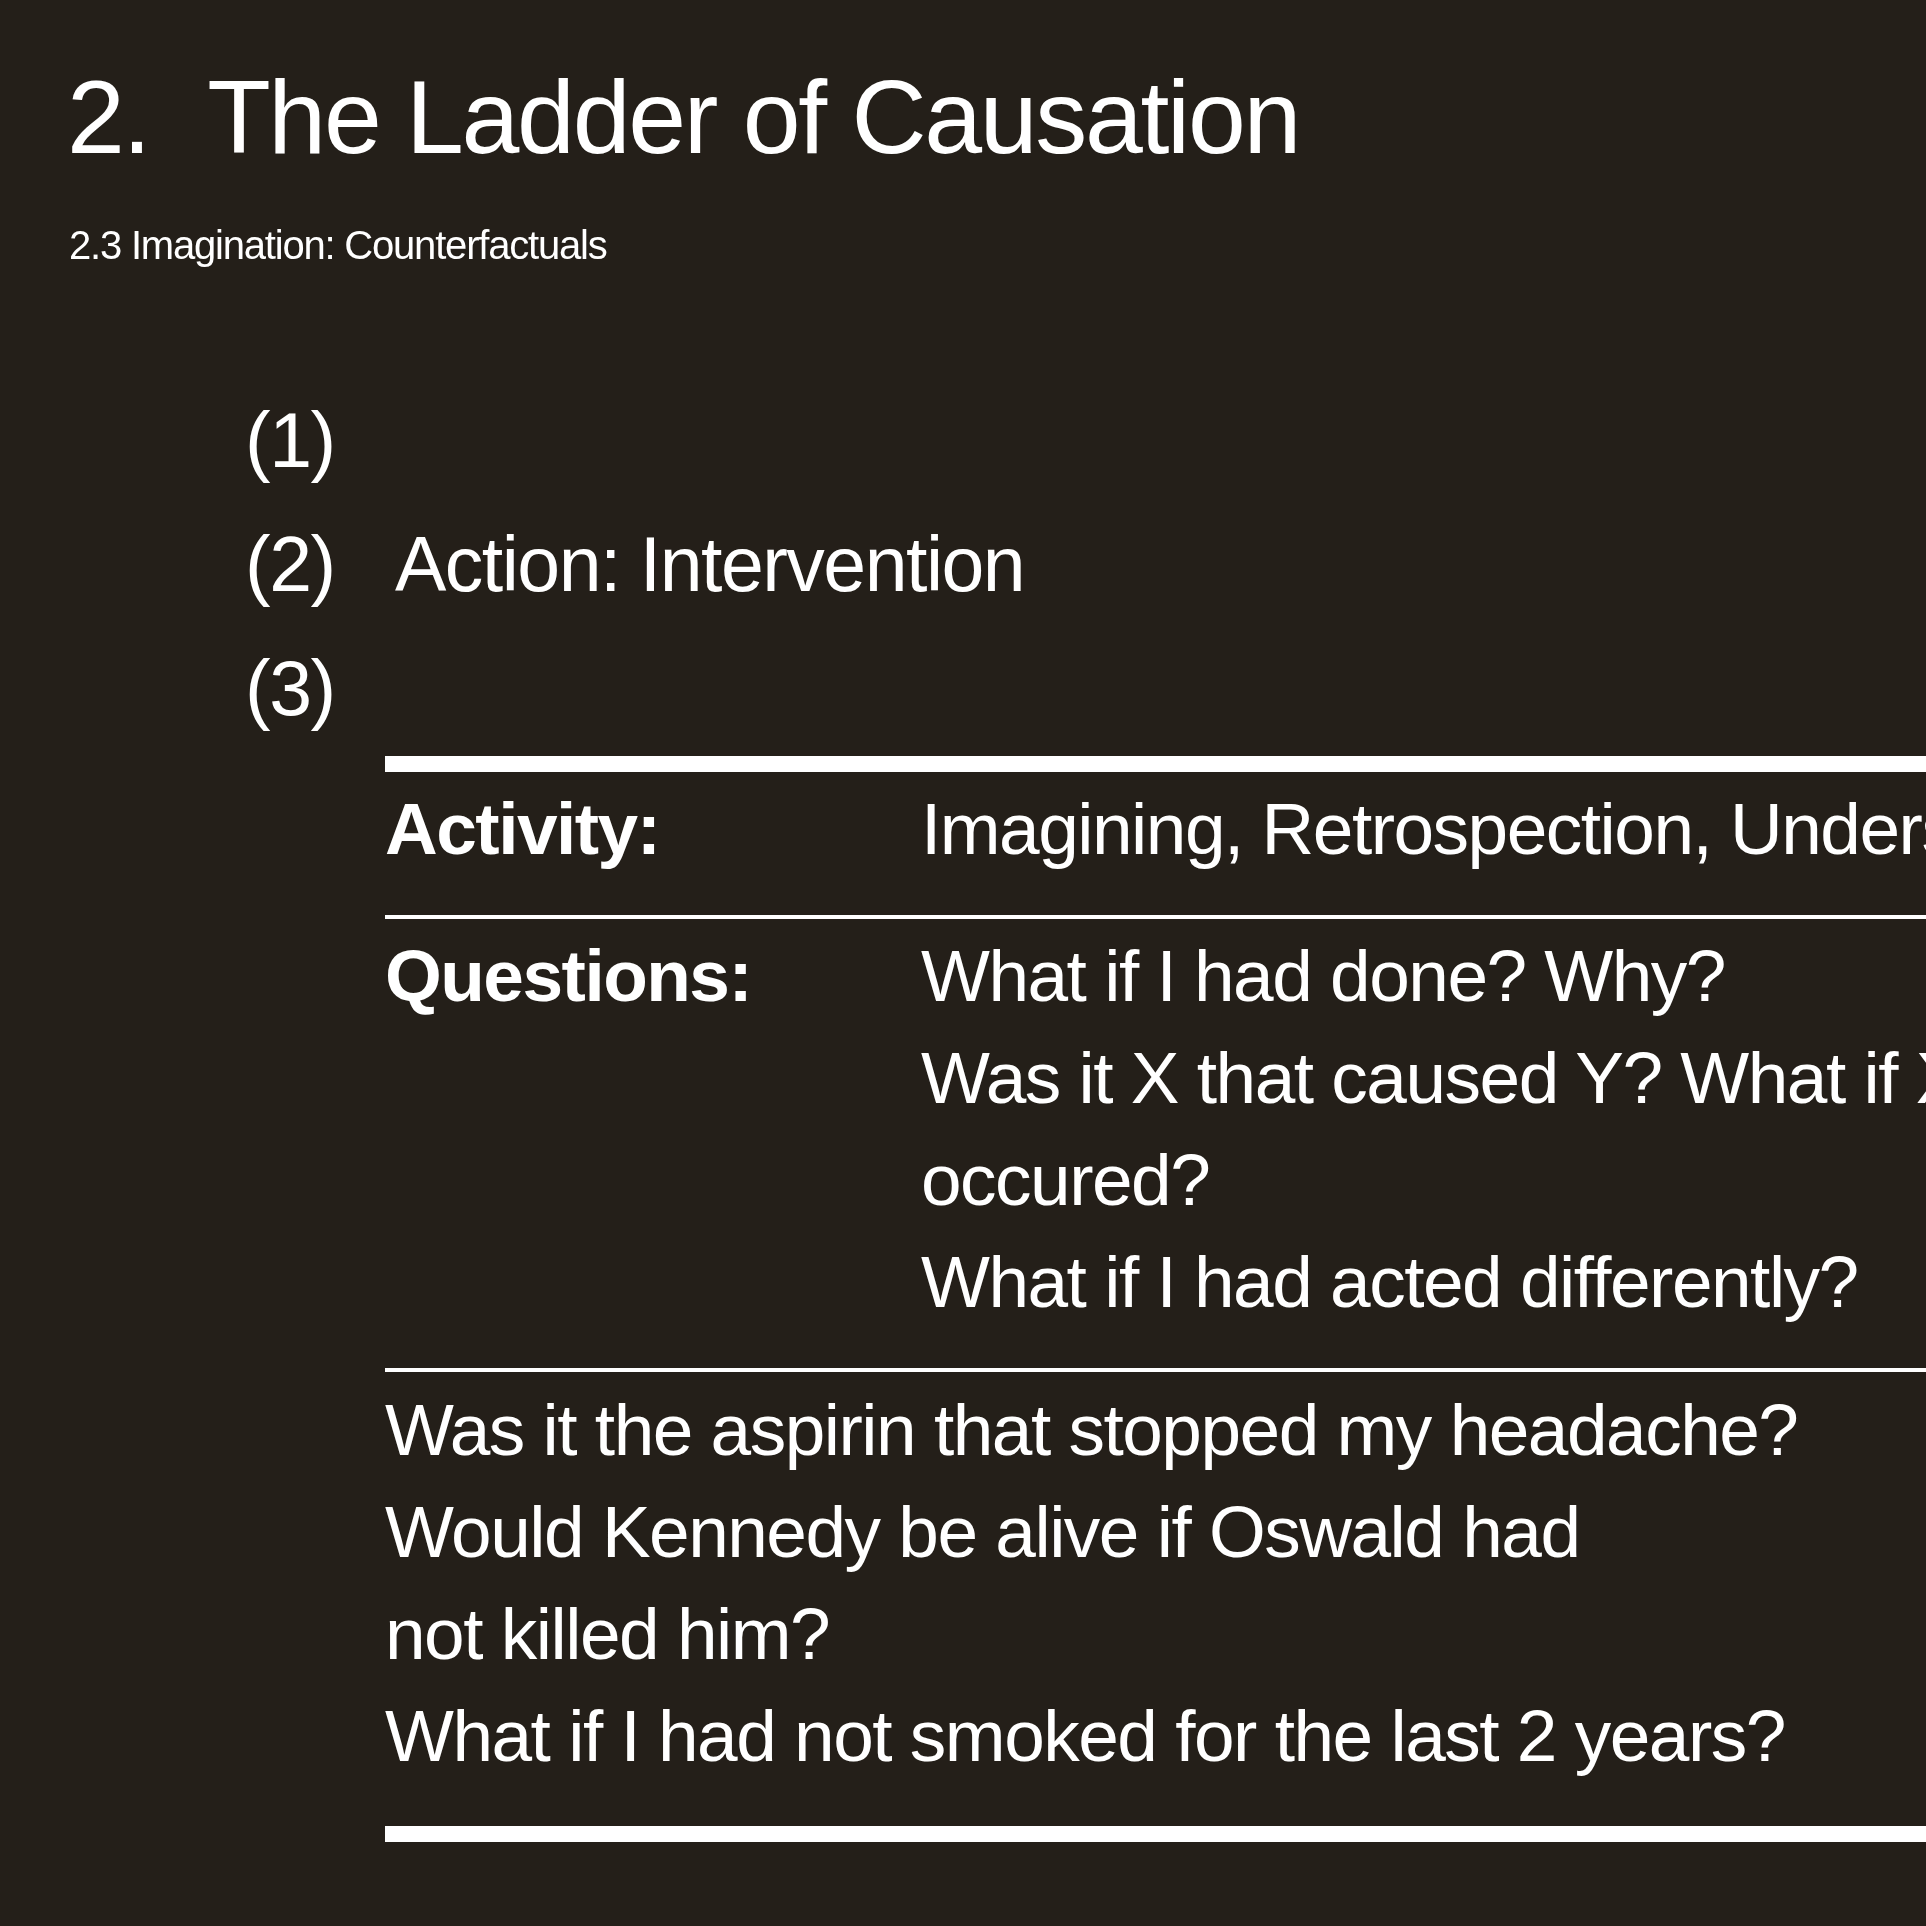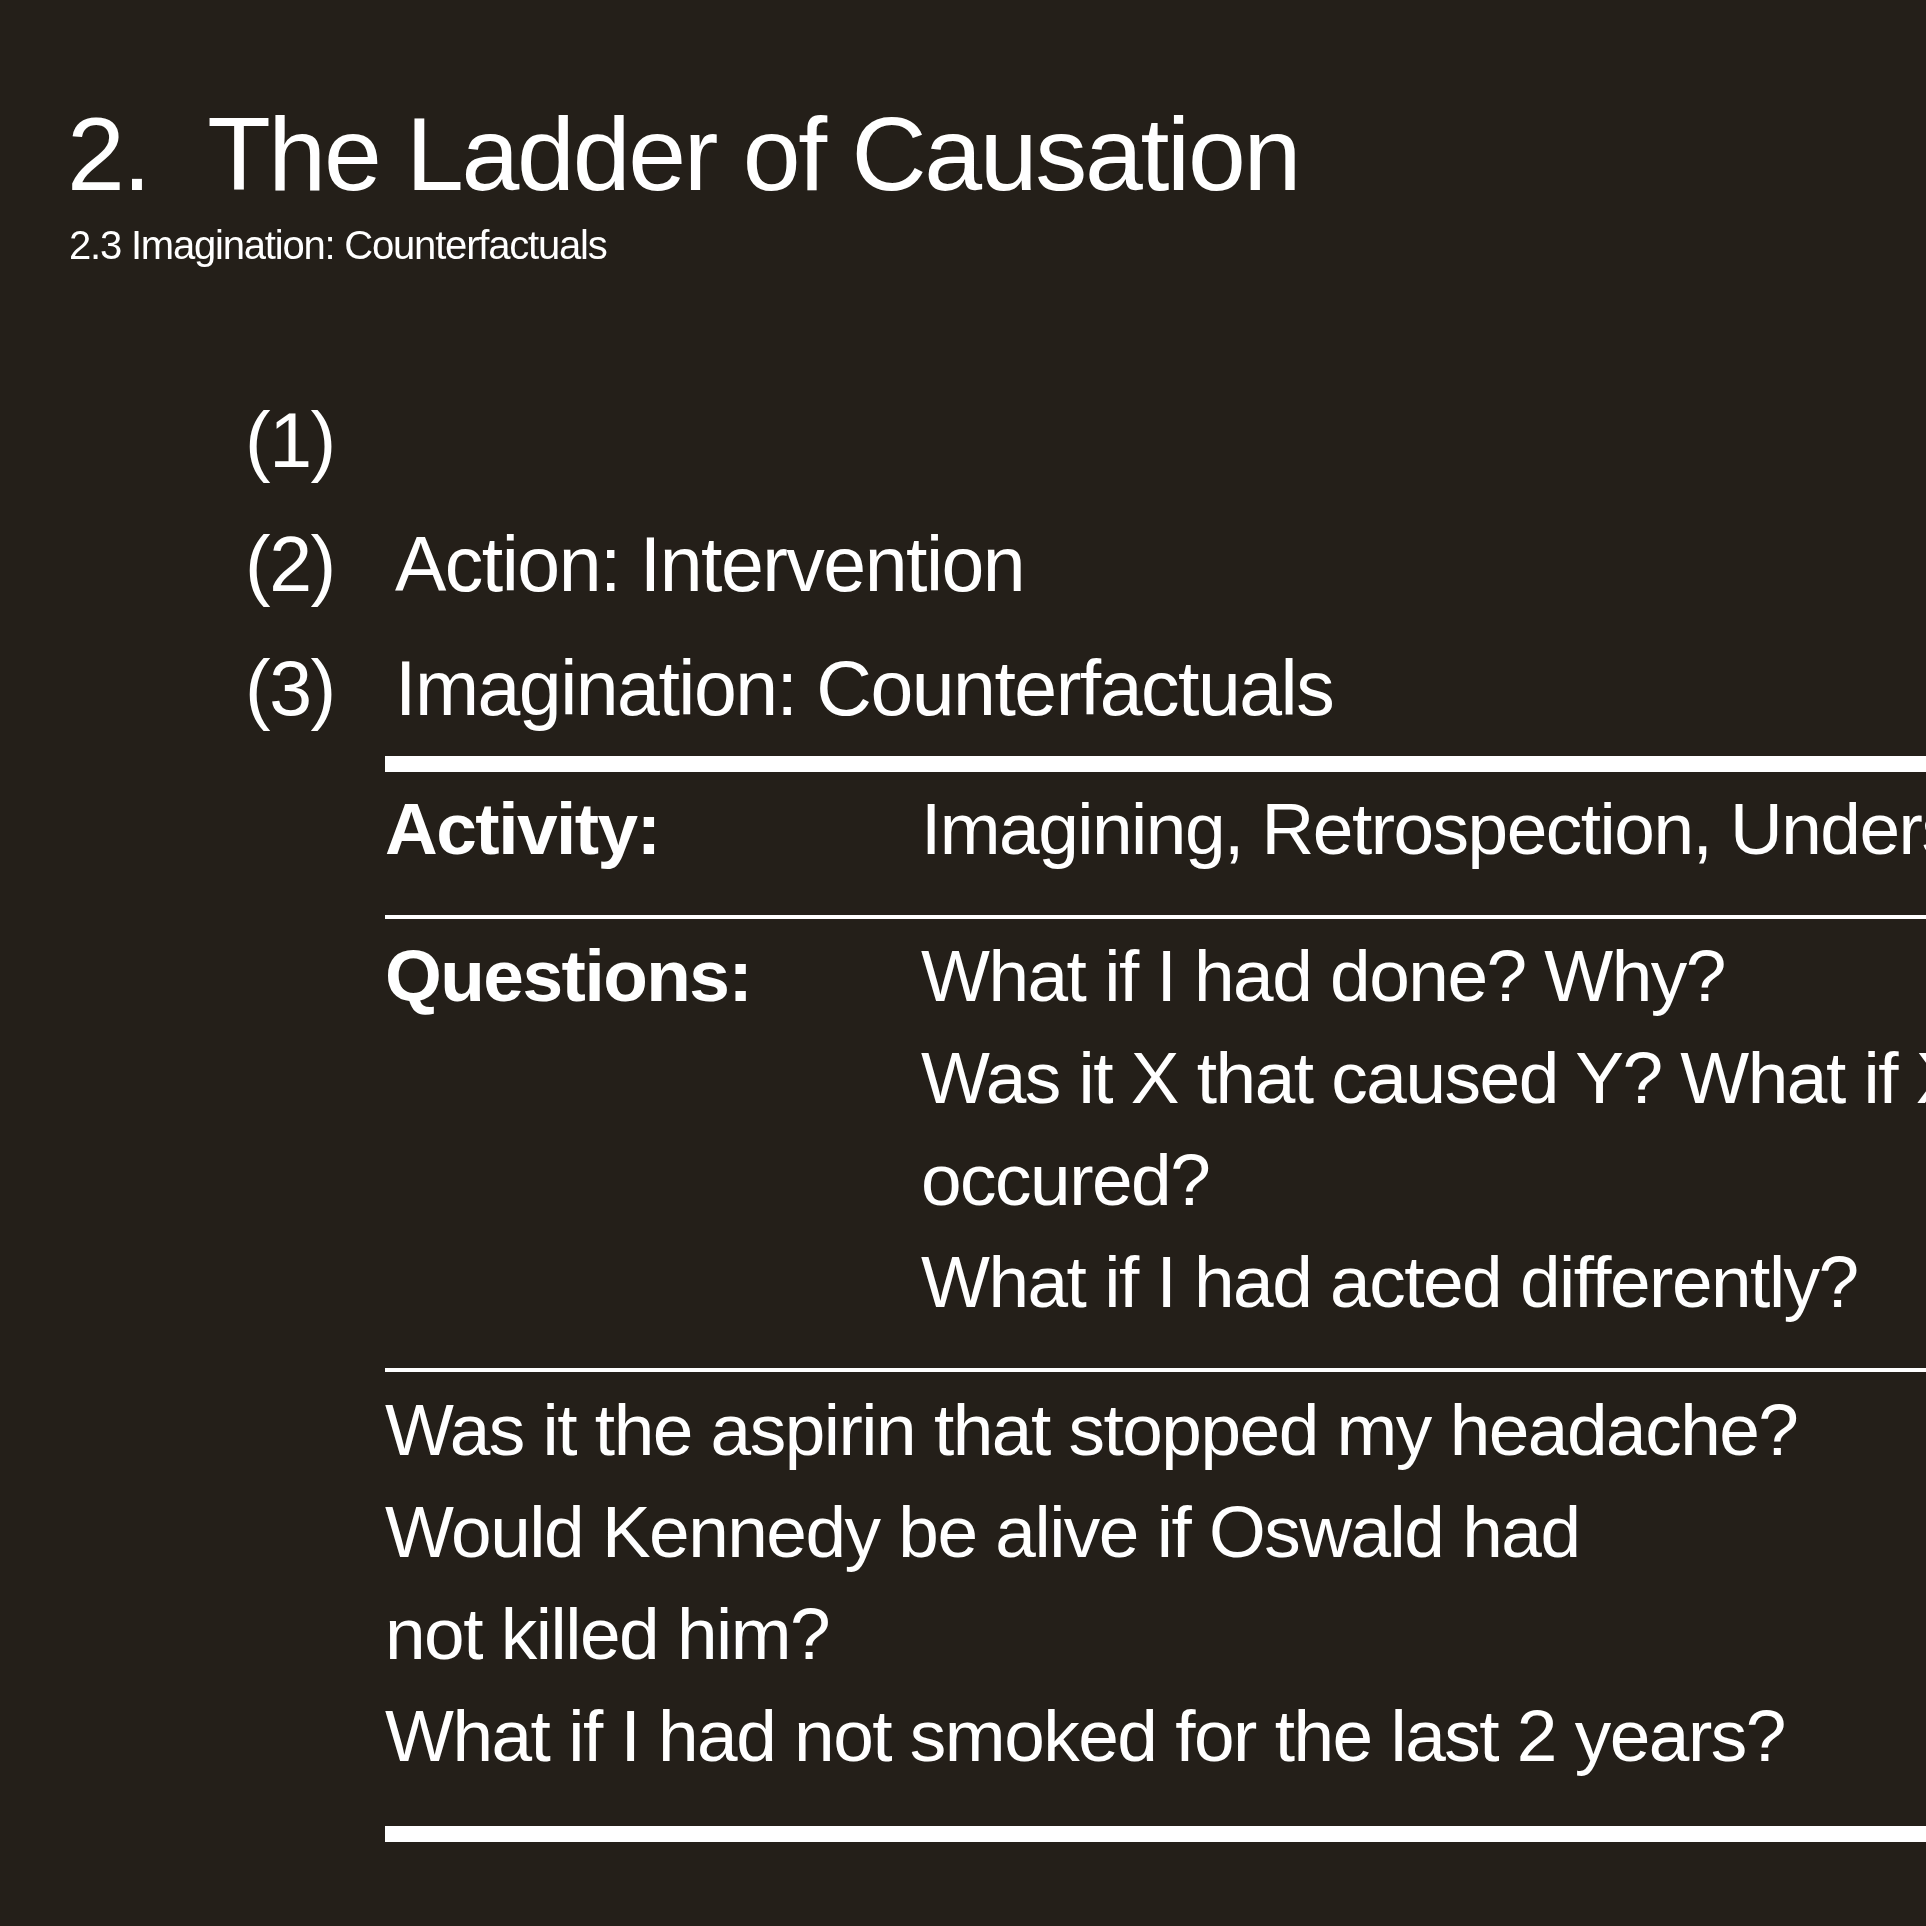--- a/index.html
+++ b/index.html
@@ -9,21 +9,21 @@
     background:#241f19;
     color:#ffffff;
     font-family:"Liberation Sans","DejaVu Sans",sans-serif;
     overflow:hidden;
   }
 
   
   .frametitle {
     position:absolute; left:67px; top:65px;
     font-size:104px; line-height:104px; letter-spacing:-2.3px;
-    font-weight:400; white-space:nowrap;margin-top:37px;
+    font-weight:400; white-space:nowrap;
   }
   .frametitle .title-text { margin-left:58px; }
   .framesubtitle {
     position:absolute; left:69px; top:216px;
     font-size:40px; line-height:58px; letter-spacing:-1.2px;
     font-weight:400; white-space:nowrap;
   }
 
   
   .ladder-list {
@@ -63,21 +63,20 @@
 <ol class="ladder-list">
   <li>
     <span class="item-marker">(1)</span>
   </li>
   <li>
     <span class="item-marker">(2)</span>
     <span>Action: Intervention</span>
   </li>
   <li>
     <span class="item-marker">(3)</span>
-    <span>Imagination: Counterfactuals</span>
   </li>
 </ol>
 
 <div class="ctable">
 
   <div class="trow">
     <div class="row-label">Activity:</div>
     <div class="row-content">
       <div class="row-line">Imagining, Retrospection, Understanding</div>
     </div>

